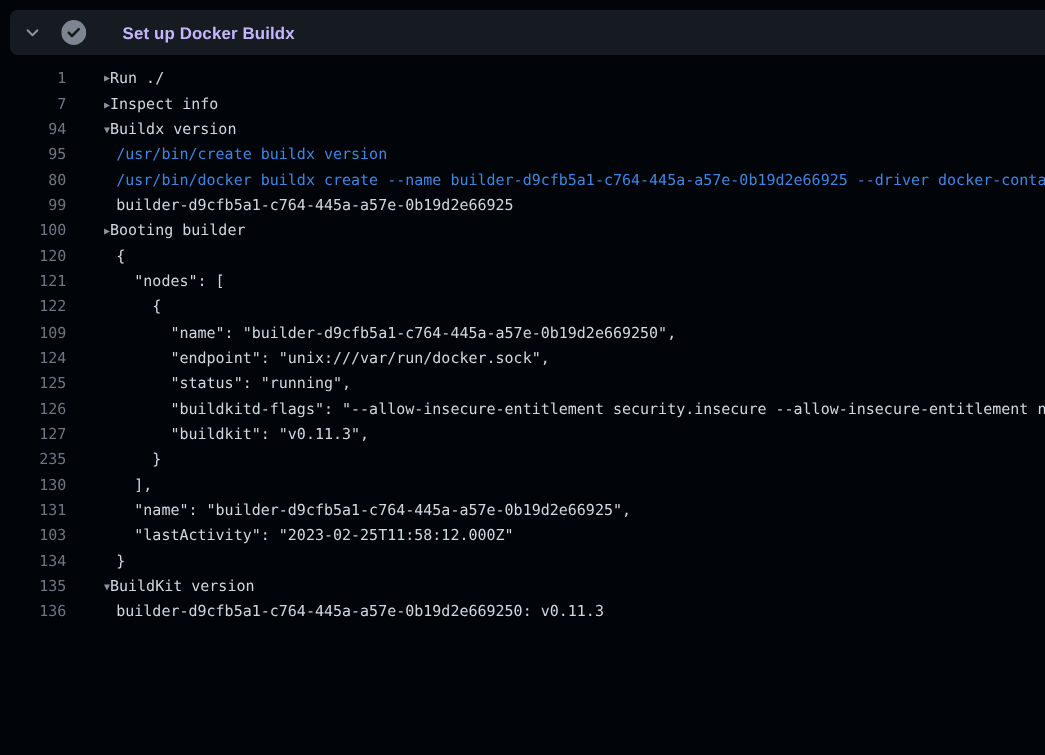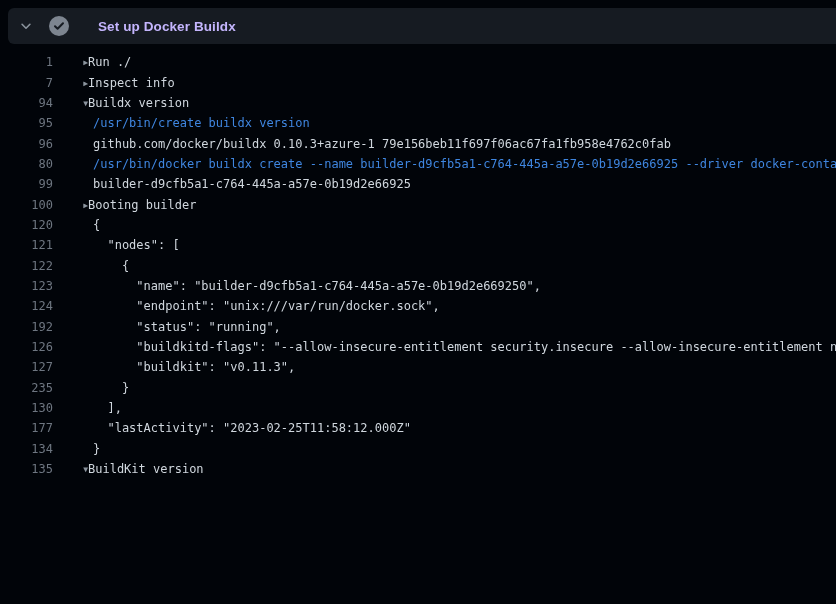--- a/index.html
+++ b/index.html
@@ -94,30 +94,31 @@
     </svg>
   </span>
   <span class="step-title">Set up Docker Buildx</span>
 </div>
 
 <div class="log" id="log">
     <div class="line group"><span class="num">1</span><span class="content"><span class="caret">▶</span><span>Run ./</span></span></div>
     <div class="line group"><span class="num">7</span><span class="content"><span class="caret">▶</span><span>Inspect info</span></span></div>
     <div class="line group"><span class="num">94</span><span class="content"><span class="caret">▼</span><span>Buildx version</span></span></div>
     <div class="line command"><span class="num">95</span><span class="content plain">/usr/bin/create buildx version</span></div>
-    <div class="line output"><span class="num">96</span><span class="content plain">github.com/docker/buildx 0.10.3+azure-1 79e156beb11f697f06ac67fa1fb958e4762c0fab</span></div>
     <div class="line command"><span class="num">80</span><span class="content plain">/usr/bin/docker buildx create --name builder-d9cfb5a1-c764-445a-a57e-0b19d2e66925 --driver docker-container</span></div>
     <div class="line output"><span class="num">99</span><span class="content plain">builder-d9cfb5a1-c764-445a-a57e-0b19d2e66925</span></div>
     <div class="line group"><span class="num">100</span><span class="content"><span class="caret">▶</span><span>Booting builder</span></span></div>
     <div class="line output"><span class="num">120</span><span class="content plain">{</span></div>
     <div class="line output"><span class="num">121</span><span class="content plain">  "nodes": [</span></div>
     <div class="line output"><span class="num">122</span><span class="content plain">    {</span></div>
-    <div class="line output"><span class="num">123</span><span class="content plain">      "name": "builder-d9cfb5a1-c764-445a-a57e-0b19d2e669250",</span></div>
+    <div class="line output"><span class="num">109</span><span class="content plain">      "name": "builder-d9cfb5a1-c764-445a-a57e-0b19d2e669250",</span></div>
     <div class="line output"><span class="num">124</span><span class="content plain">      "endpoint": "unix:///var/run/docker.sock",</span></div>
-    <div class="line output"><span class="num">192</span><span class="content plain">      "status": "running",</span></div>
+    <div class="line output"><span class="num">125</span><span class="content plain">      "status": "running",</span></div>
     <div class="line output"><span class="num">126</span><span class="content plain">      "buildkitd-flags": "--allow-insecure-entitlement security.insecure --allow-insecure-entitlement network.host",</span></div>
     <div class="line output"><span class="num">127</span><span class="content plain">      "buildkit": "v0.11.3",</span></div>
     <div class="line output"><span class="num">235</span><span class="content plain">    }</span></div>
     <div class="line output"><span class="num">130</span><span class="content plain">  ],</span></div>
-    <div class="line output"><span class="num">177</span><span class="content plain">  "lastActivity": "2023-02-25T11:58:12.000Z"</span></div>
+    <div class="line output"><span class="num">131</span><span class="content plain">  "name": "builder-d9cfb5a1-c764-445a-a57e-0b19d2e66925",</span></div>
+    <div class="line output"><span class="num">103</span><span class="content plain">  "lastActivity": "2023-02-25T11:58:12.000Z"</span></div>
     <div class="line output"><span class="num">134</span><span class="content plain">}</span></div>
     <div class="line group"><span class="num">135</span><span class="content"><span class="caret">▼</span><span>BuildKit version</span></span></div>
+    <div class="line output"><span class="num">136</span><span class="content plain">builder-d9cfb5a1-c764-445a-a57e-0b19d2e669250: v0.11.3</span></div>
   </div>
 
 </body></html>

